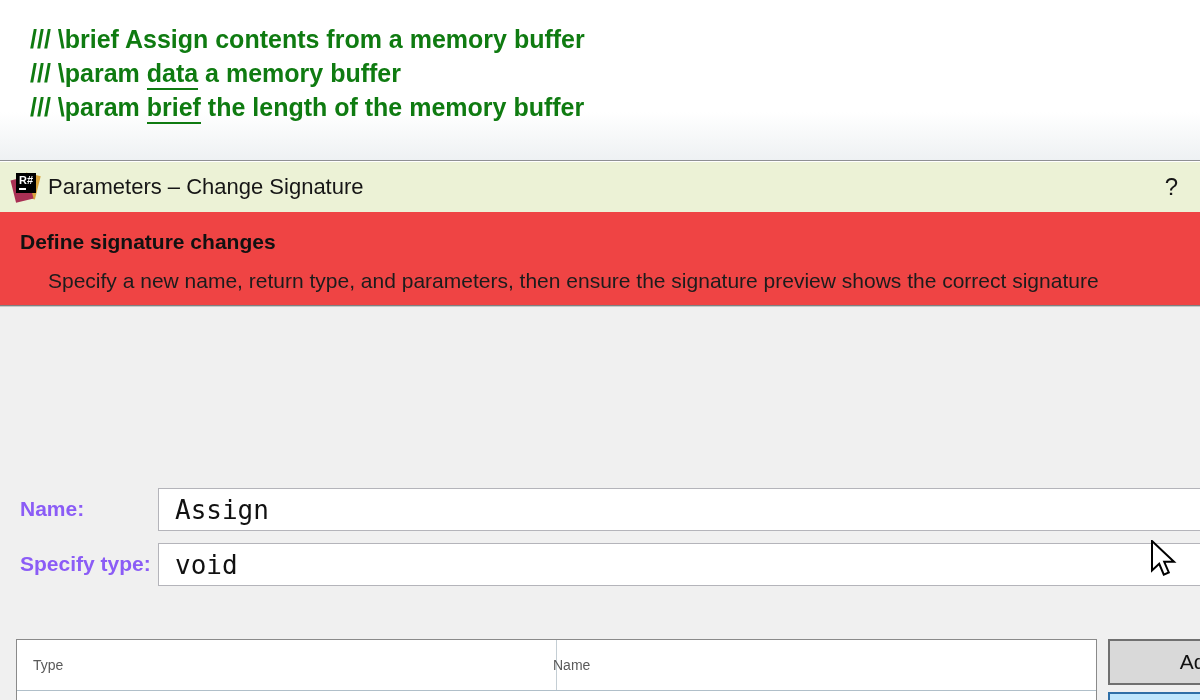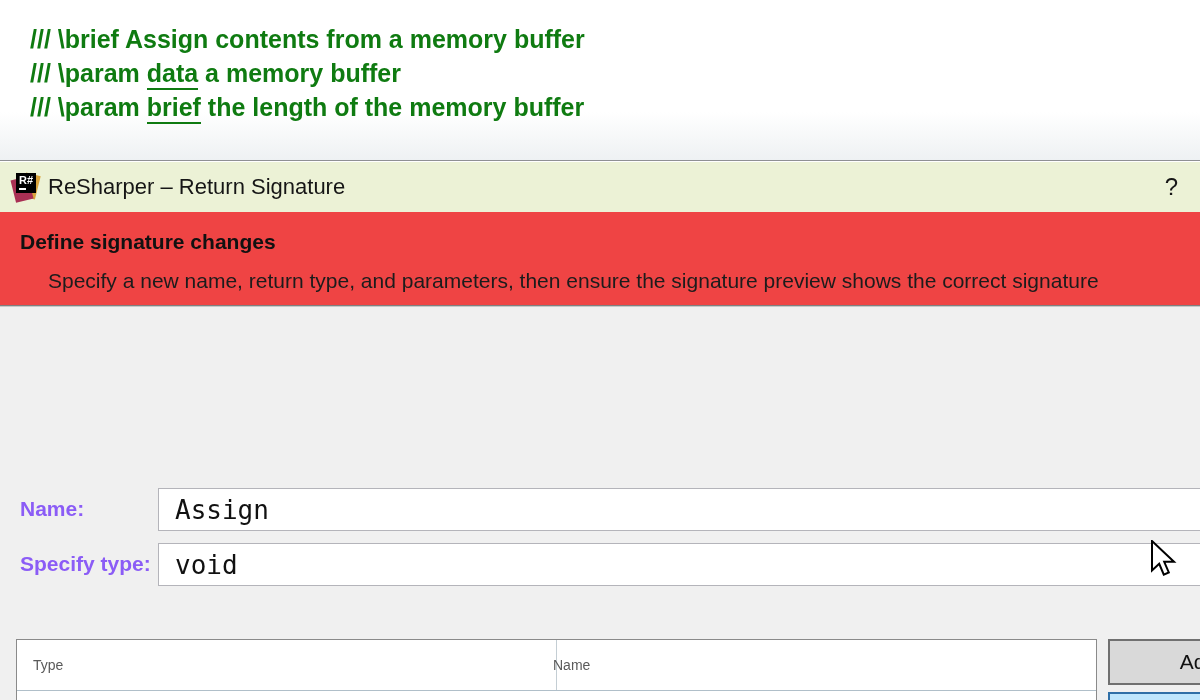--- a/index.html
+++ b/index.html
@@ -119,21 +119,21 @@
 </div>
 
 <div class="dialog">
 
   <div class="titlebar">
     <div class="rs-icon">
       <div class="gold"></div>
       <div class="crimson"></div>
       <div class="blackbox">R#</div>
     </div>
-    <div class="title-text">ReSharper – Return Signature</div>
+    <div class="title-text">Parameters – Change Signature</div>
     <div class="help-btn">?</div>
   </div>
 
   <div class="upper">
     <div class="heading">Define signature changes</div>
     <div class="description">Specify a new name, return type, and parameters, then ensure the signature preview shows the correct signature</div>
   </div>
 
   <div class="divider"></div>
 

